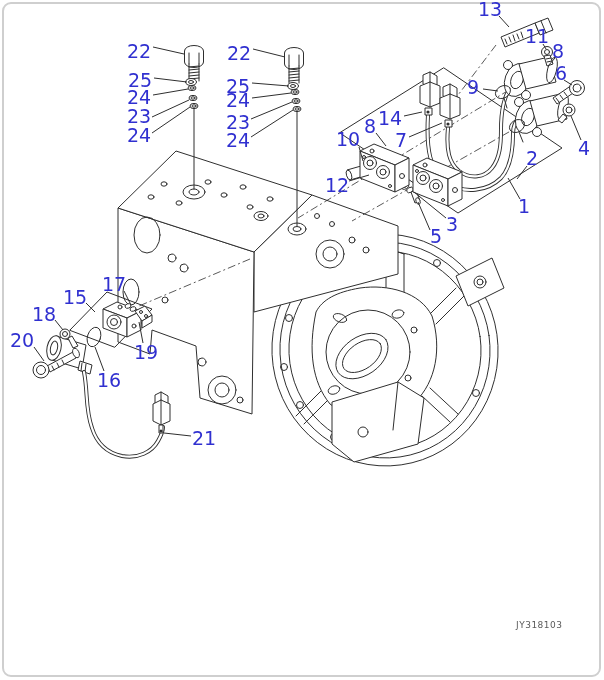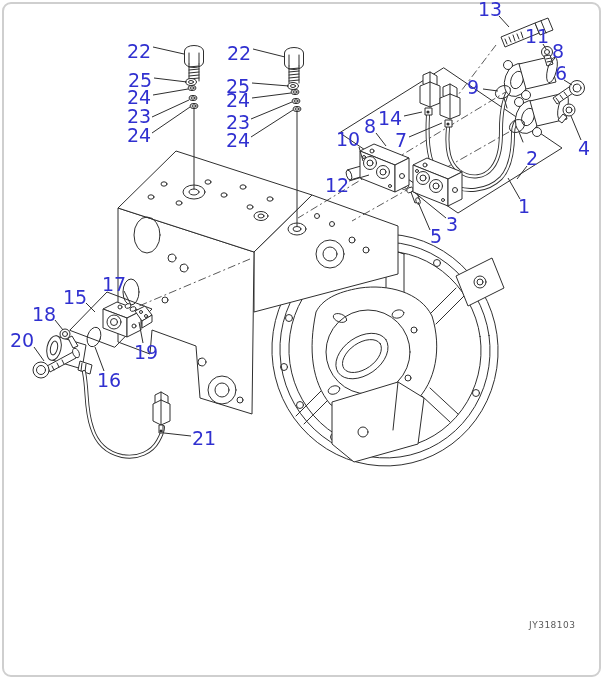--- a/index.html
+++ b/index.html
@@ -2,21 +2,21 @@
 <html><head>
 <meta charset="utf-8">
 <style>
   html,body{margin:0;padding:0;background:#fff;}
   .stage{position:relative;width:604px;height:680px;background:#ffffff;overflow:hidden;
          font-family:"DejaVu Sans",sans-serif;}
   .frame{position:absolute;left:2px;top:2px;right:3px;bottom:3px;border:2px solid #cfcfcf;
          border-radius:9px;pointer-events:none;}
   .diagram-svg{position:absolute;left:0;top:0;}
   .drawing-number{position:absolute;left:516px;top:620px;font-size:9px;color:#5a5a5a;
-         letter-spacing:0.5px;font-family:"DejaVu Sans",sans-serif;margin-left:13px;}
+         letter-spacing:0.5px;font-family:"DejaVu Sans",sans-serif;}
   svg *{vector-effect:non-scaling-stroke;}
   .ln{stroke:#2f2f2f;stroke-width:1;fill:none;stroke-linejoin:round;stroke-linecap:round;}
   .fc{stroke:#2f2f2f;stroke-width:1;fill:#ffffff;stroke-linejoin:round;}
   .axis{stroke:#2f2f2f;stroke-width:0.8;fill:none;stroke-dasharray:8,3,2,3;}
   .cable-out{stroke:#2f2f2f;stroke-width:4;fill:none;stroke-linecap:round;}
   .cable-in{stroke:#ffffff;stroke-width:2.2;fill:none;stroke-linecap:round;}
   .callout{font-size:19px;font-family:"DejaVu Sans",sans-serif;cursor:pointer;}
 </style>
 </head>
 <body>

